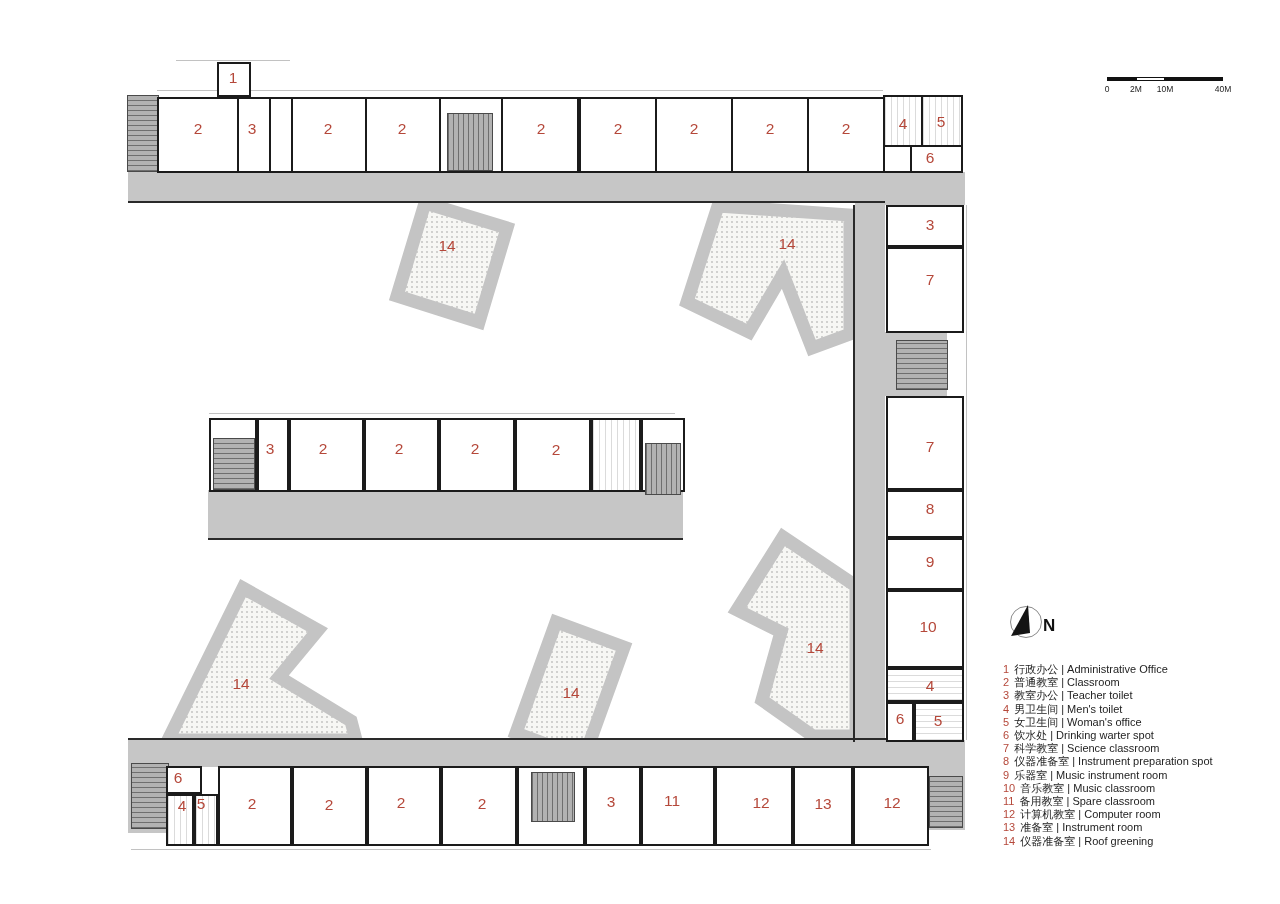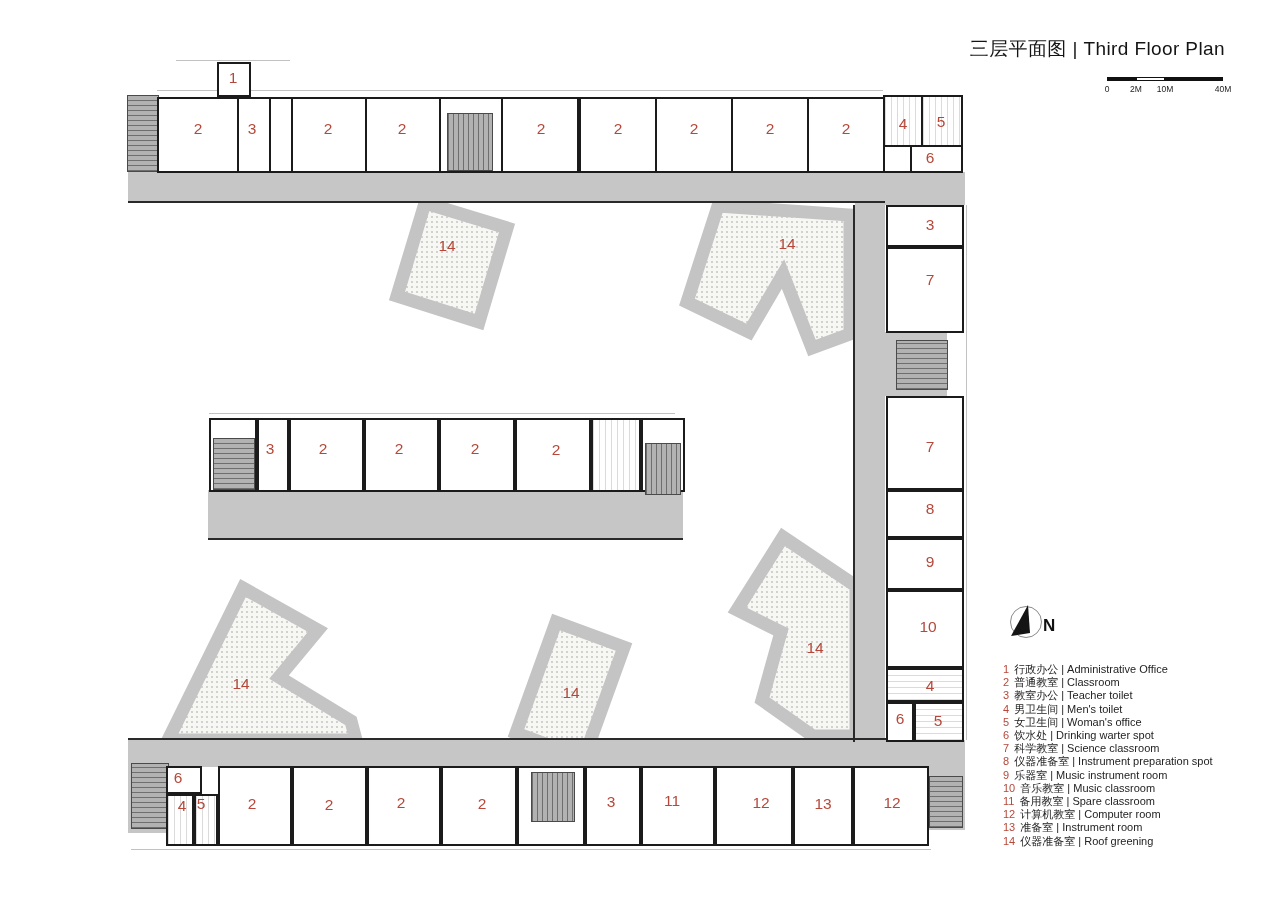--- a/index.html
+++ b/index.html
@@ -181,21 +181,20 @@
       <div class="marker" style="left: 329px; top: 805px;">2</div>
       <div class="marker" style="left: 401px; top: 803px;">2</div>
       <div class="marker" style="left: 482px; top: 804px;">2</div>
       <div class="marker" style="left: 611px; top: 802px;">3</div>
       <div class="marker" style="left: 672px; top: 801px;">11</div>
       <div class="marker" style="left: 761px; top: 803px;">12</div>
       <div class="marker" style="left: 823px; top: 804px;">13</div>
       <div class="marker" style="left: 892px; top: 803px;">12</div>
     </div>
 
-  <div class="title">三层平面图 | Third Floor Plan</div>
 
   <div class="scalebar">
     <div class="sb-seg sb-b1"></div>
     <div class="sb-seg sb-w"></div>
     <div class="sb-seg sb-b2"></div>
     <span class="sb-label" style="left:0">0</span>
     <span class="sb-label" style="left:29px">2M</span>
     <span class="sb-label" style="left:58px">10M</span>
     <span class="sb-label" style="left:116px">40M</span>
   </div>

